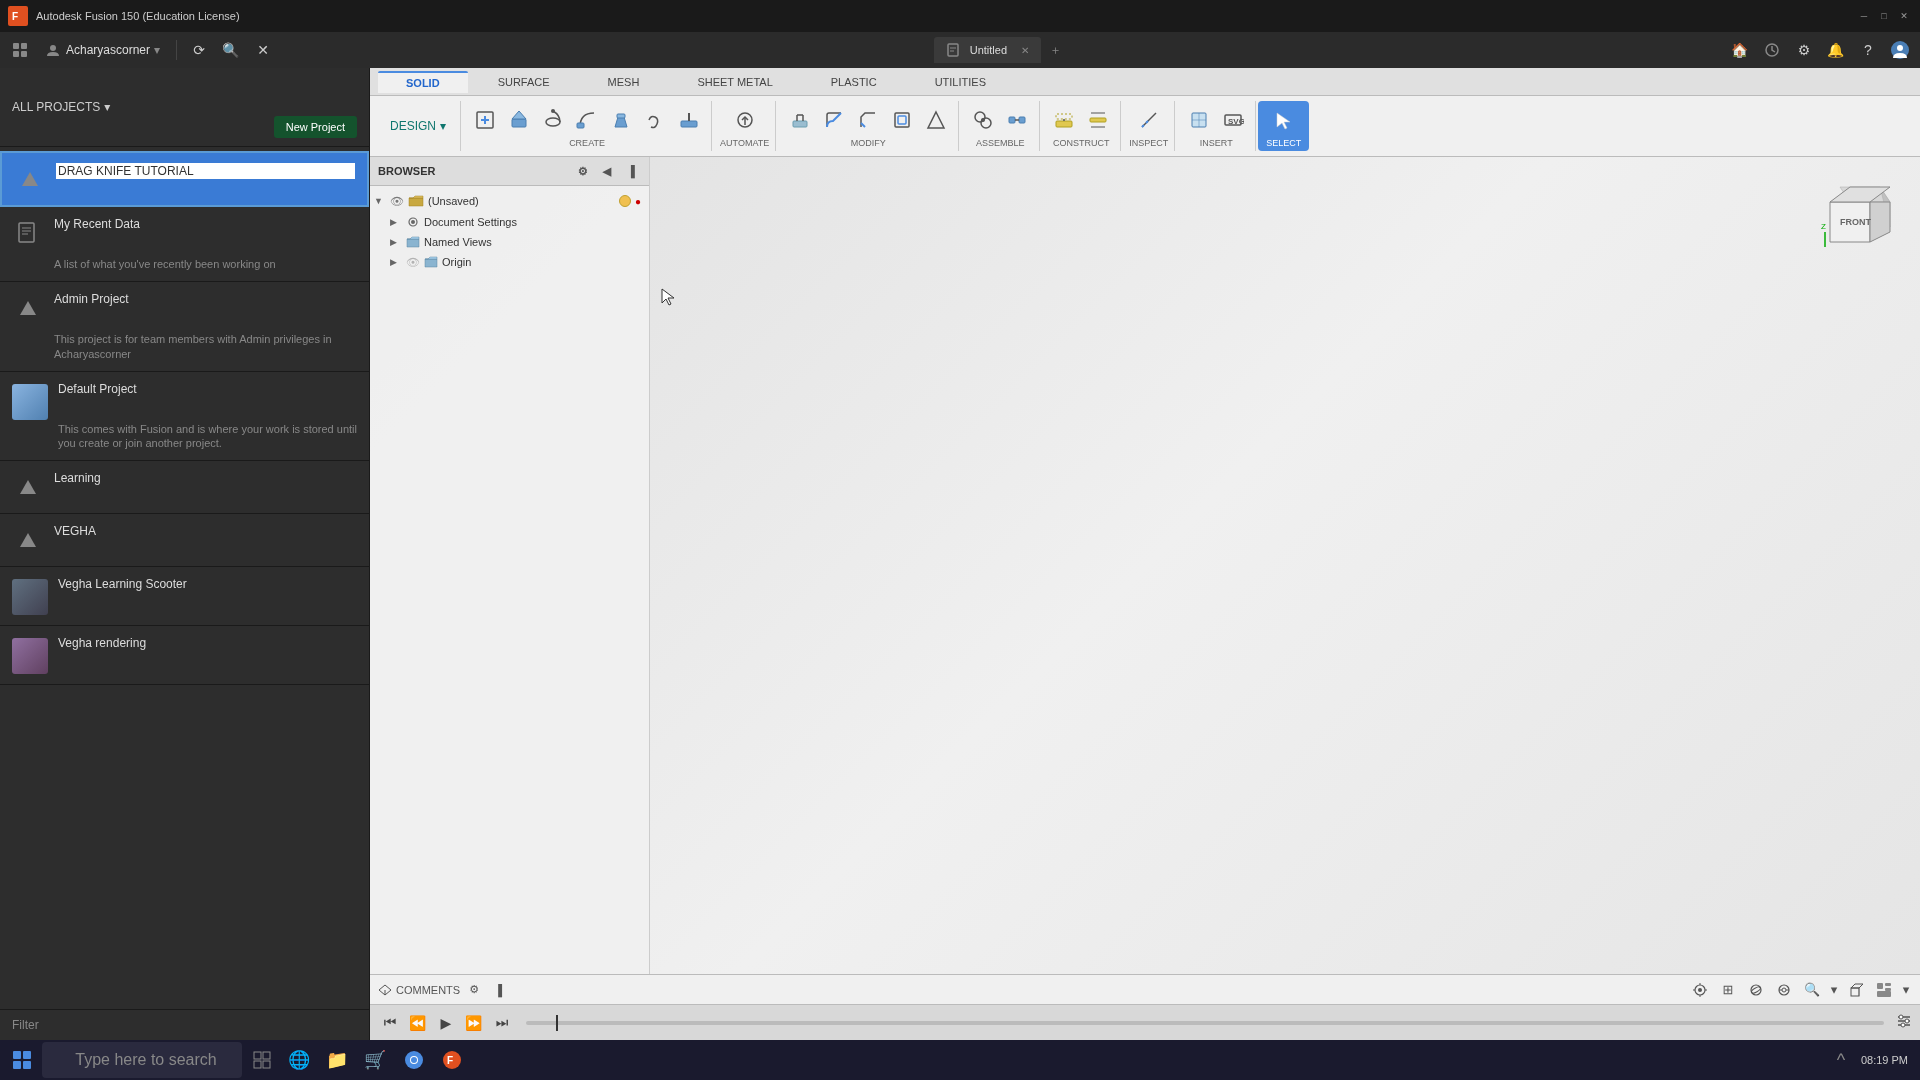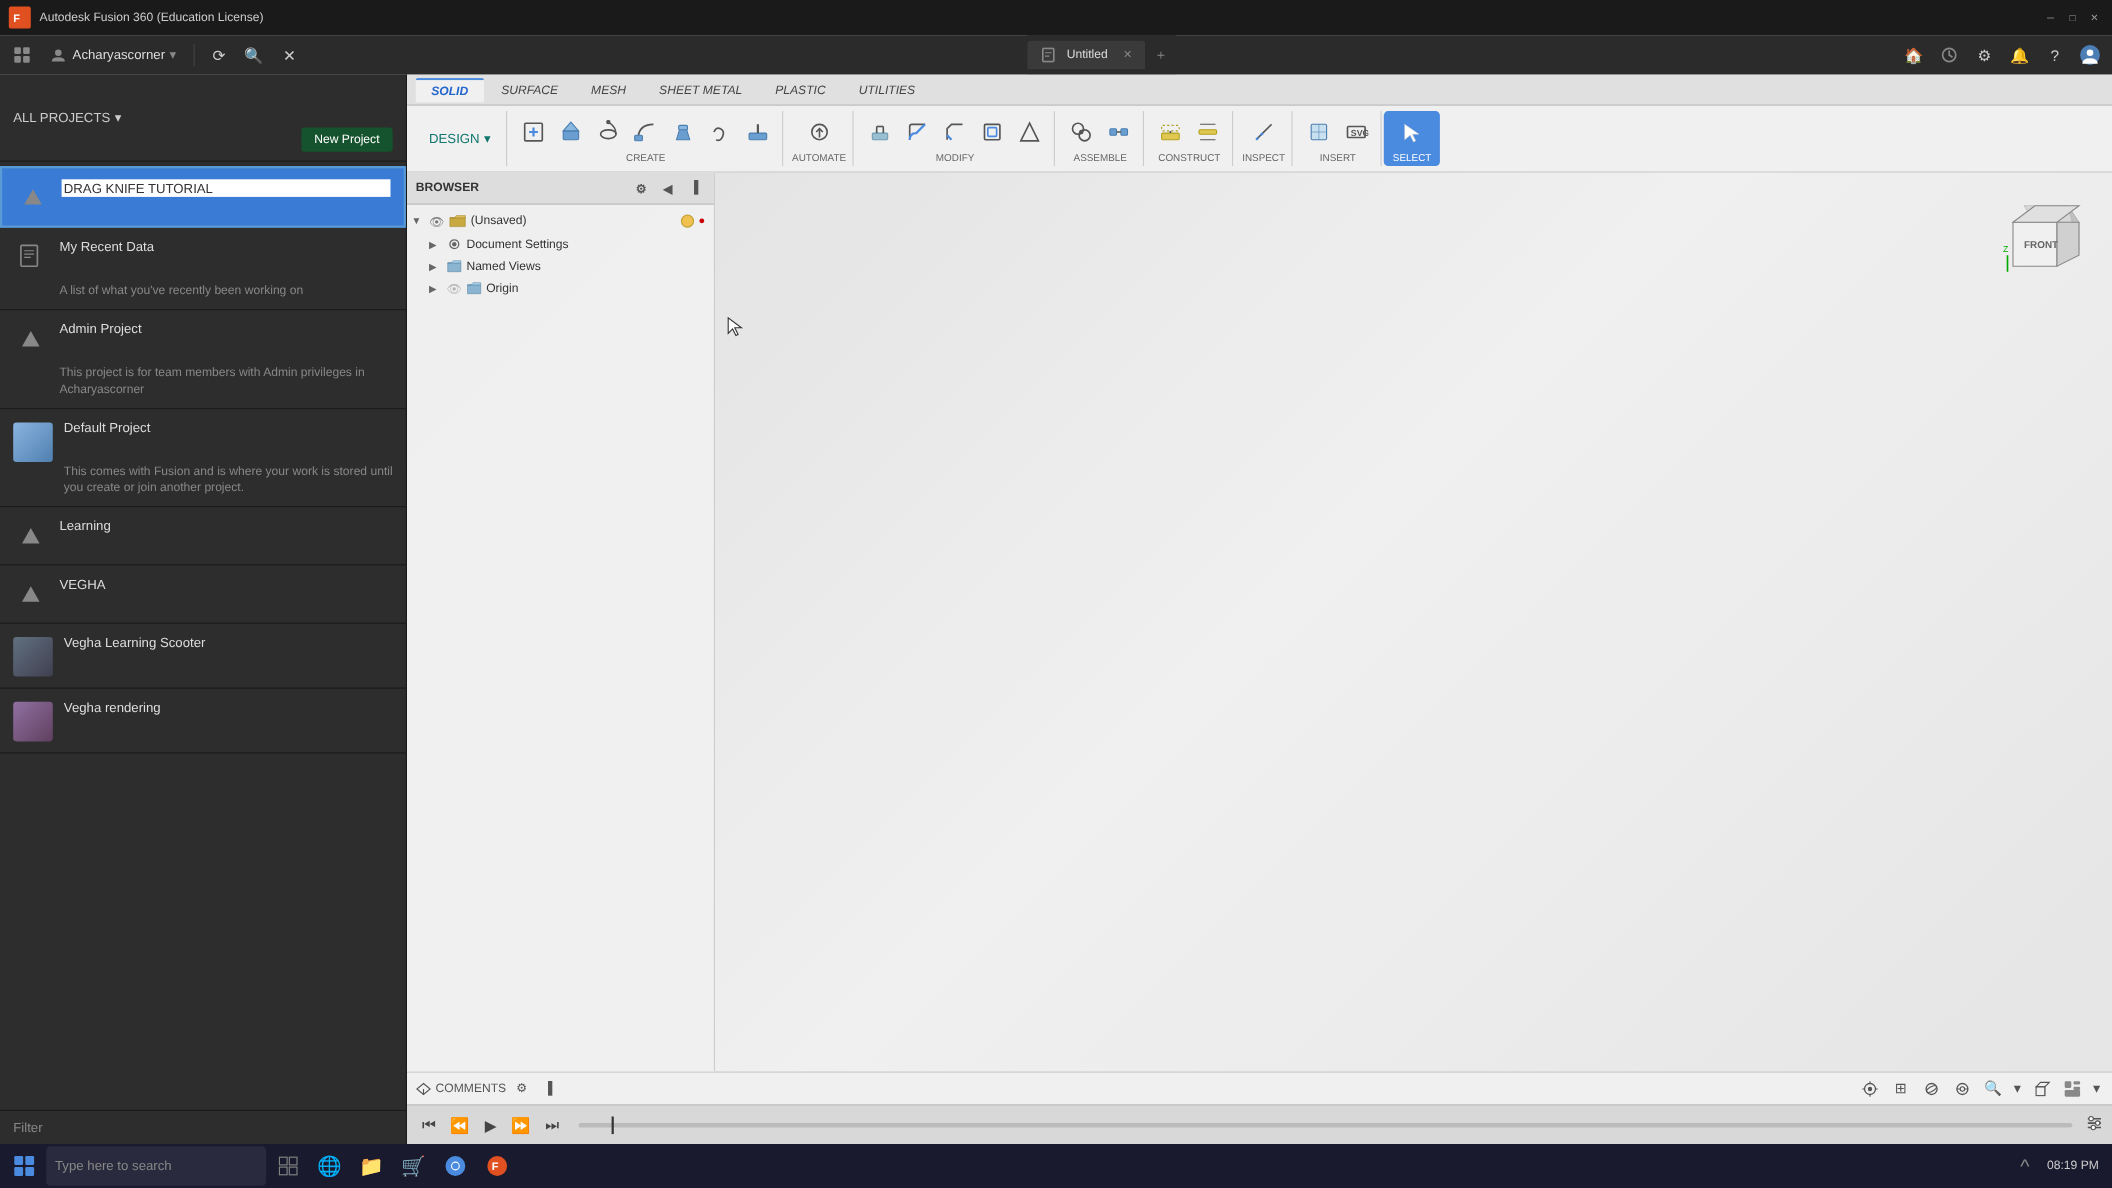--- a/index.html
+++ b/index.html
@@ -123,26 +123,25 @@
     #toolbar-tabs {
       display: flex;
       align-items: center;
       padding: 0 8px;
       height: 28px;
       background: #e0e0e0;
       border-bottom: 1px solid #bbb;
       gap: 2px;
     }
     .toolbar-tab {
-      padding: 4px 14px;
+      padding: 4px 28px;
       font-size: 11px;
       color: #444;
       cursor: pointer;
       border-radius: 2px 2px 0 0;
-      font-style: italic;
     }
     .toolbar-tab.active { background: #f0f0f0; border-top: 2px solid #4a8be0; color: #2266cc; font-weight: bold; }
 
     #toolbar-strip {
       display: flex;
       align-items: center;
       padding: 4px 6px;
       gap: 2px;
       height: 60px;
     }
@@ -301,21 +300,21 @@
 </head>
 <body>
 
 <div id="titlebar">
   <div class="app-icon">
     <svg width="16" height="16" viewBox="0 0 16 16">
       <rect width="16" height="16" fill="#e05020" rx="2"></rect>
       <text x="2" y="12" fill="white" font-size="10" font-weight="bold">F</text>
     </svg>
   </div>
-  <span class="title-text">Autodesk Fusion 360 (Education License)</span>
+  <span class="title-text">Autodesk Fusion 150 (Education License)</span>
   <div class="win-controls">
     <div class="win-btn">─</div>
     <div class="win-btn">□</div>
     <div class="win-btn">✕</div>
   </div>
 </div>
 
 <div id="menubar">
   <div class="menu-icon-btn">
     <svg width="16" height="16" viewBox="0 0 16 16">
@@ -857,21 +856,21 @@
 
 <div id="taskbar" style="position:fixed; bottom:0; left:0; right:0; height:40px; background:#1a1a2e; display:flex; align-items:center; padding:0 4px; gap:2px; z-index:1000;">
   <div class="taskbar-btn" style="font-size:16px;">
     <svg width="20" height="20" viewBox="0 0 20 20">
       <rect x="1" y="1" width="8" height="8" fill="#4a8be0" rx="1"></rect>
       <rect x="11" y="1" width="8" height="8" fill="#4a8be0" rx="1"></rect>
       <rect x="1" y="11" width="8" height="8" fill="#4a8be0" rx="1"></rect>
       <rect x="11" y="11" width="8" height="8" fill="#4a8be0" rx="1"></rect>
     </svg>
   </div>
-  <div class="taskbar-btn" style="width:200px; background:#2a2a3e; border-radius:4px; justify-content:flex-start; padding-left:8px; color:#888; font-size:12px;">
+  <div class="taskbar-btn" style="width:200px; background:#2a2a3e; border-radius:4px; justify-content:center; padding-left:8px; color:#888; font-size:16px;">
     <span>Type here to search</span>
   </div>
   <div class="taskbar-btn">
     <svg width="18" height="18" viewBox="0 0 18 18">
       <rect x="1" y="1" width="7" height="7" fill="none" stroke="#888" stroke-width="1"></rect>
       <rect x="10" y="1" width="7" height="7" fill="none" stroke="#888" stroke-width="1"></rect>
       <rect x="1" y="10" width="7" height="7" fill="none" stroke="#888" stroke-width="1"></rect>
       <rect x="10" y="10" width="7" height="7" fill="none" stroke="#888" stroke-width="1"></rect>
     </svg>
   </div>

